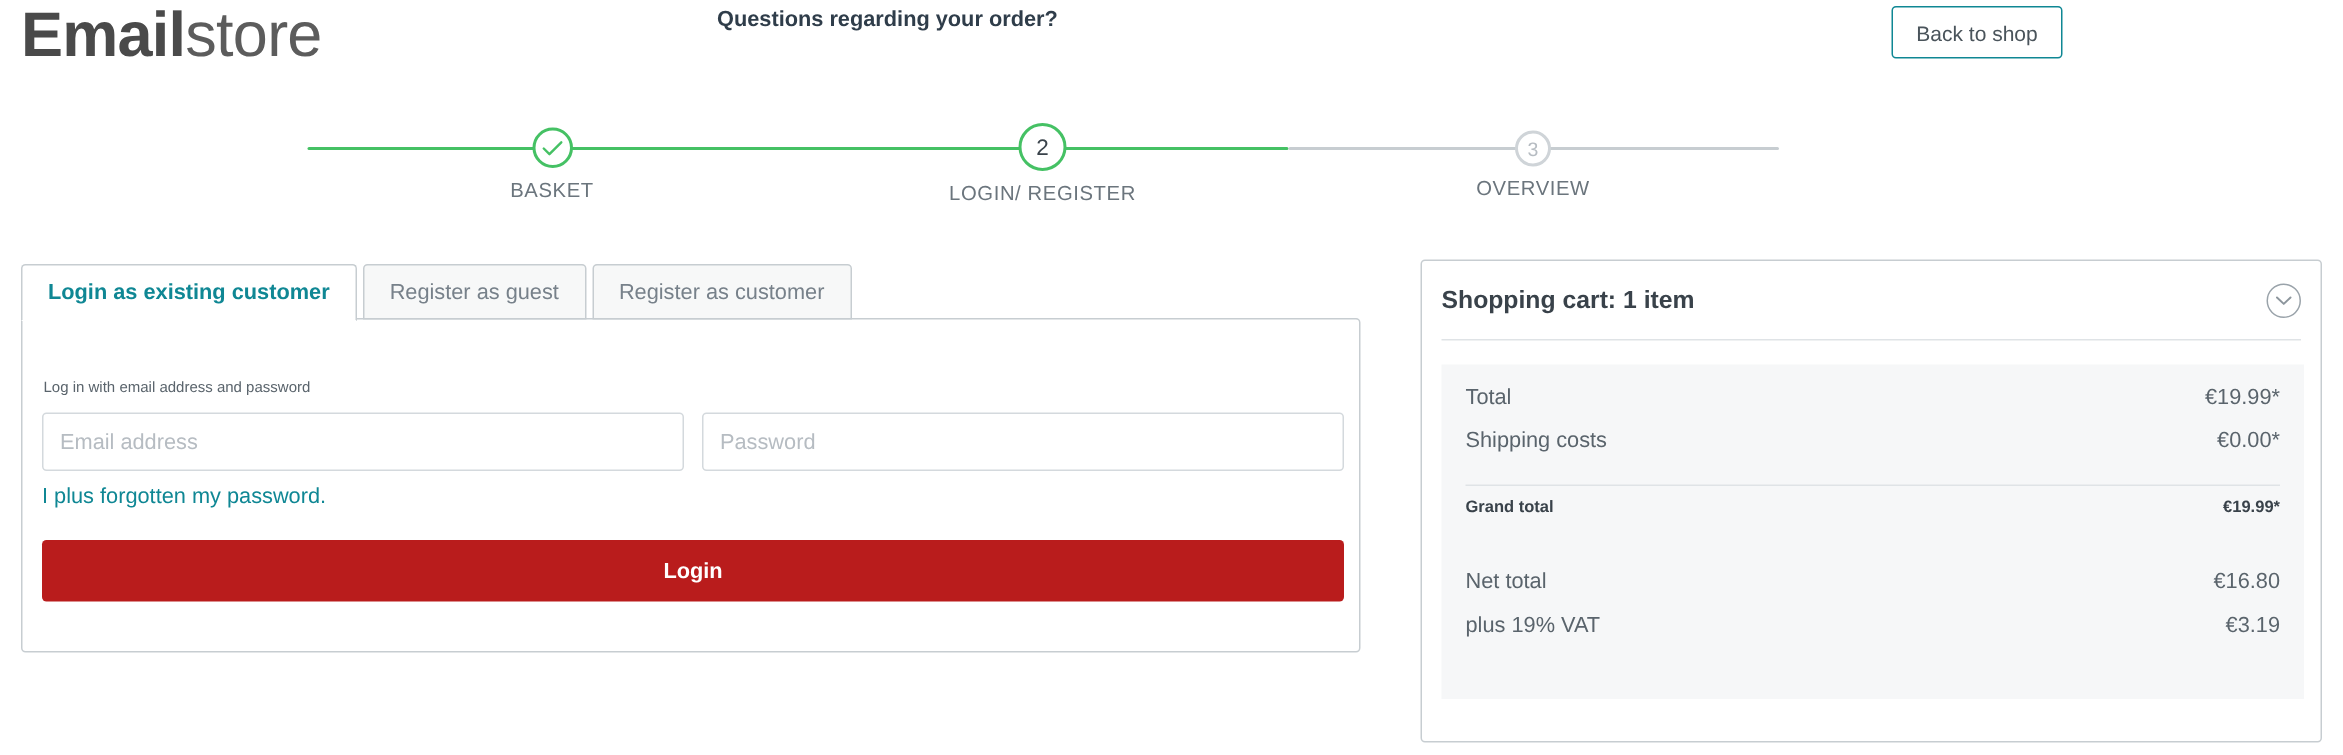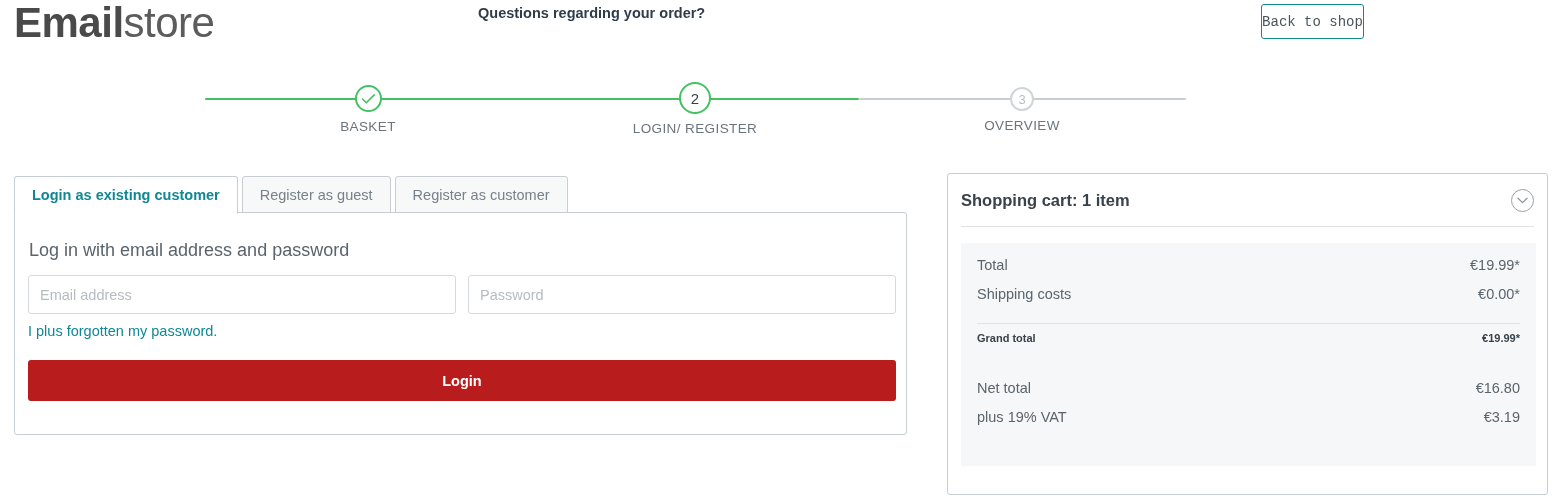--- a/index.html
+++ b/index.html
@@ -30,24 +30,24 @@
   }
   .contact-line { line-height: 19px; white-space: nowrap; }
   .contact-phone {
     font-size: 14.5px; font-weight: bold; color: #0f8794;
     letter-spacing: 0.1px;
   }
   .contact-hours { font-size: 12.5px; color: #6b757d; margin-left: 4px; }
 
   .back-to-shop {
     position: absolute; left: 1261px; top: 4px;
-    width: 103px; height: 35px;
+    width: 114px; height: 35px;
     border: 1px solid #0f8794; border-radius: 3px;
     background: #ffffff; color: #4a545b;
-    font-size: 14px; font-family: Liberation Mono, monospace;
+    font-size: 14px; font-family: Liberation Sans, sans-serif;
     display: flex; align-items: center; justify-content: center;
     cursor: pointer; padding: 0;
   }
 
   
   .stepper { position: absolute; left: 0; top: 78px; width: 1562px; height: 62px; }
   .step-line {
     position: absolute; top: 20px; height: 2px; border-radius: 1px;
   }
   .line-a { left: 205px; width: 163px; background: #45c164; }
@@ -109,22 +109,22 @@
   }
 
   
   .login-panel {
     position: absolute; left: 14px; top: 212px;
     width: 893px; height: 223px;
     border: 1px solid #c7cdd1; border-radius: 0 3px 3px 3px;
     background: #ffffff; z-index: 2;
   }
   .login-hint {
-    position: absolute; left: 14px; top: 27px;
-    font-size: 18px; color: #5a646c;
+    position: absolute; left: 14px; top: 40px;
+    font-size: 10px; color: #5a646c;
   }
   .field {
     position: absolute; top: 62px; height: 39px;
     border: 1px solid #d4d9dd; border-radius: 3px;
     background: #ffffff; padding: 0 11px;
     font-size: 14.5px; color: #0f172a;
     font-family: "Liberation Sans", sans-serif;
   }
   .field::placeholder { color: #b6bcc2; }
   .field-email { left: 13px; width: 428px; }

